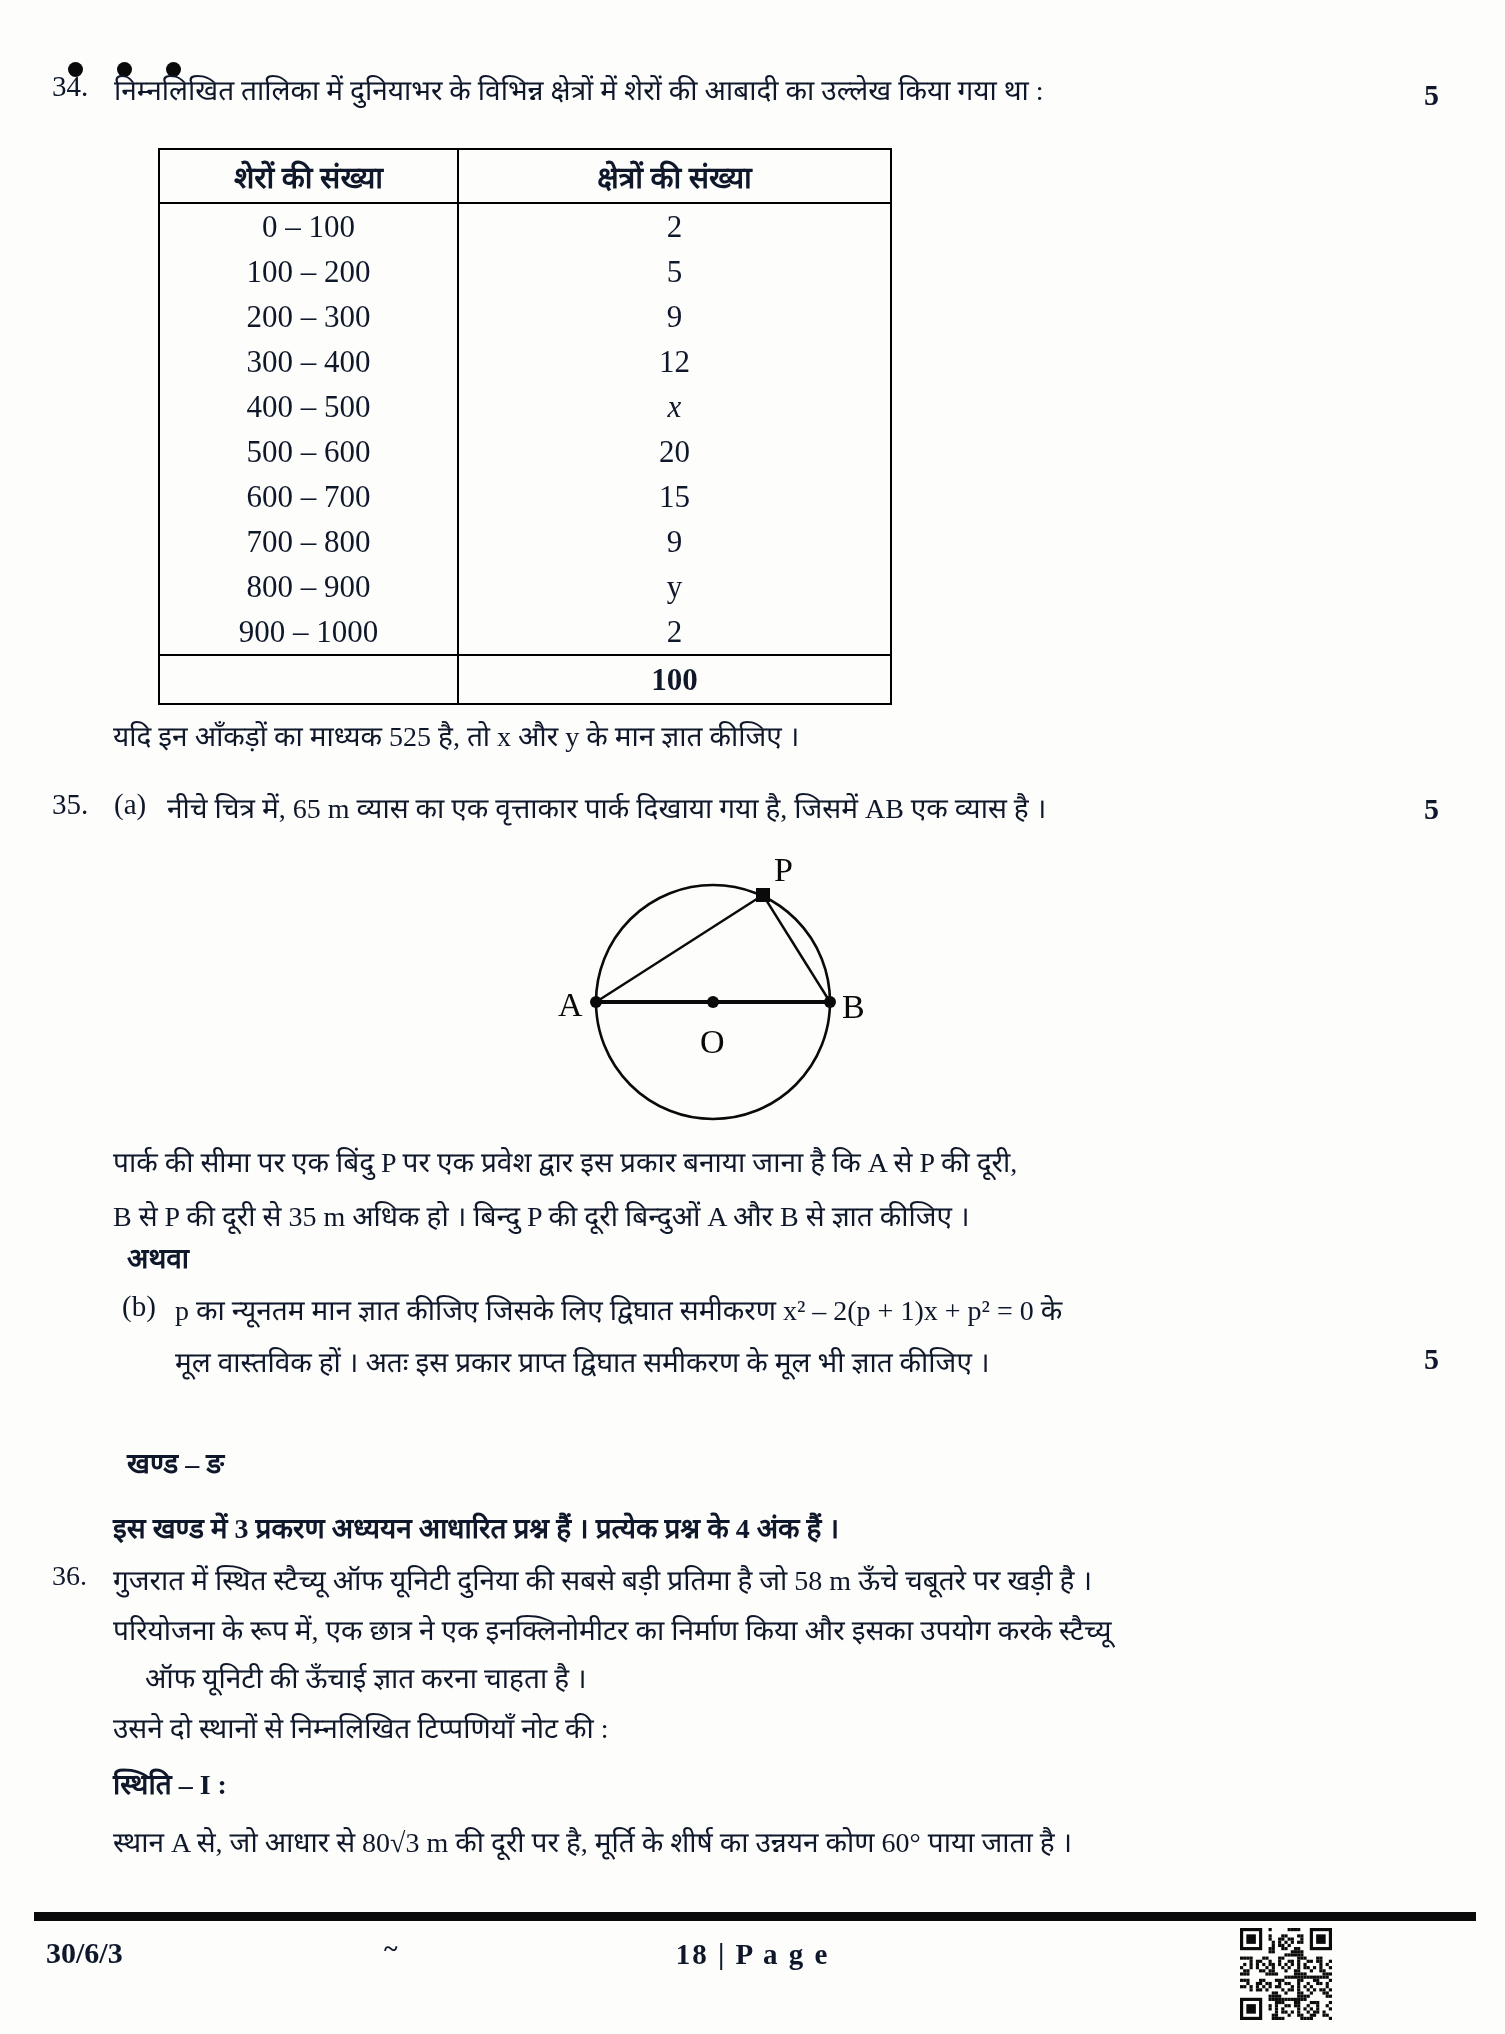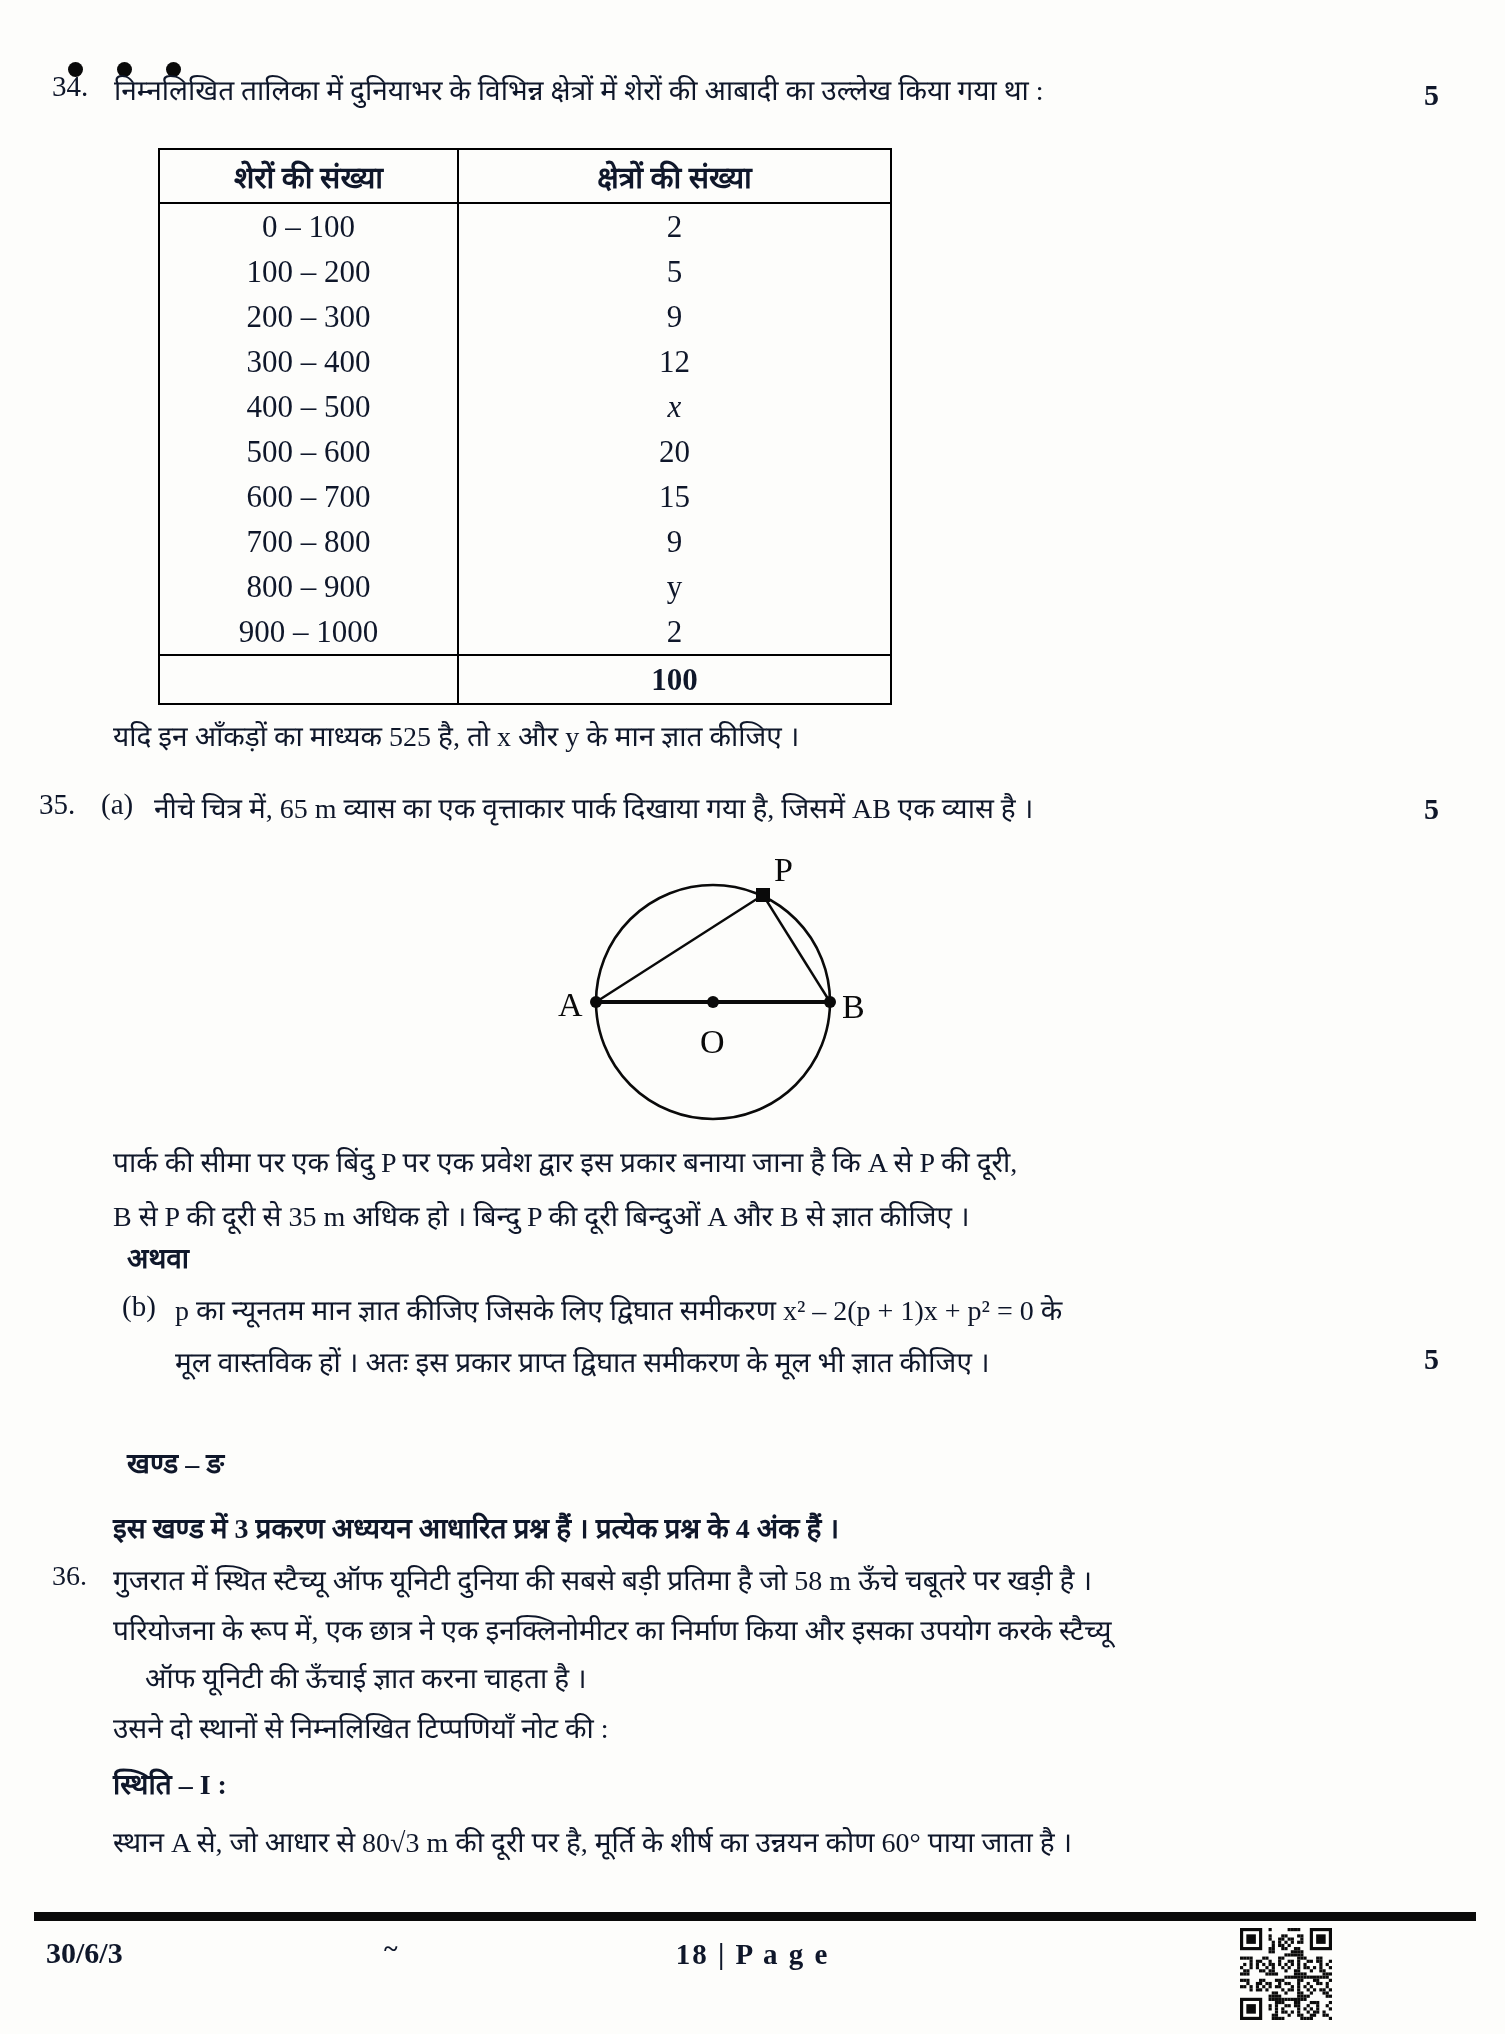--- a/index.html
+++ b/index.html
@@ -123,21 +123,21 @@
         </tr>
       <tr class="total">
           <td class="c1"></td>
           <td class="c2 bold">100</td>
         </tr>
     </tbody>
   </table>
 
   <div class="line" style="top:716px;">यदि इन आँकड़ों का माध्यक 525 है, तो x और y के मान ज्ञात कीजिए ।</div>
 
-  <div class="qrow" style="left:39px;top:788px;">
+  <div class="qrow" style="left:52px;top:788px;">
     <span class="qnum">35.</span>
     <span class="sublabel">(a)</span>
     <span class="qtext">नीचे चित्र में, 65 m व्यास का एक वृत्ताकार पार्क दिखाया गया है, जिसमें AB एक व्यास है ।</span>
   </div>
   <span class="marks" style="top:792px;">5</span>
 
   <svg class="diagram" width="500" height="280" viewBox="0 0 500 280">
     <circle cx="273" cy="147" r="117" fill="none" stroke="#0a0a0a" stroke-width="2.6"></circle>
     <line x1="156" y1="147" x2="390" y2="147" stroke="#0a0a0a" stroke-width="4.2"></line>
     <line x1="156" y1="147" x2="323" y2="40" stroke="#0a0a0a" stroke-width="2.4"></line>

